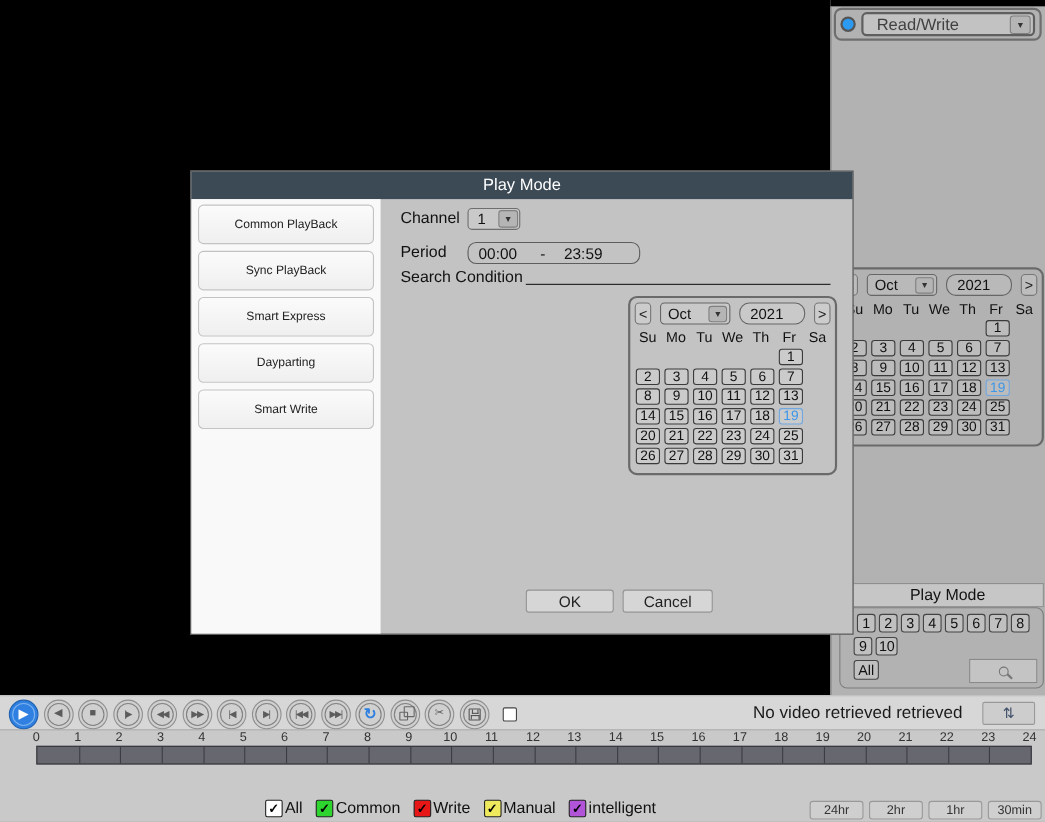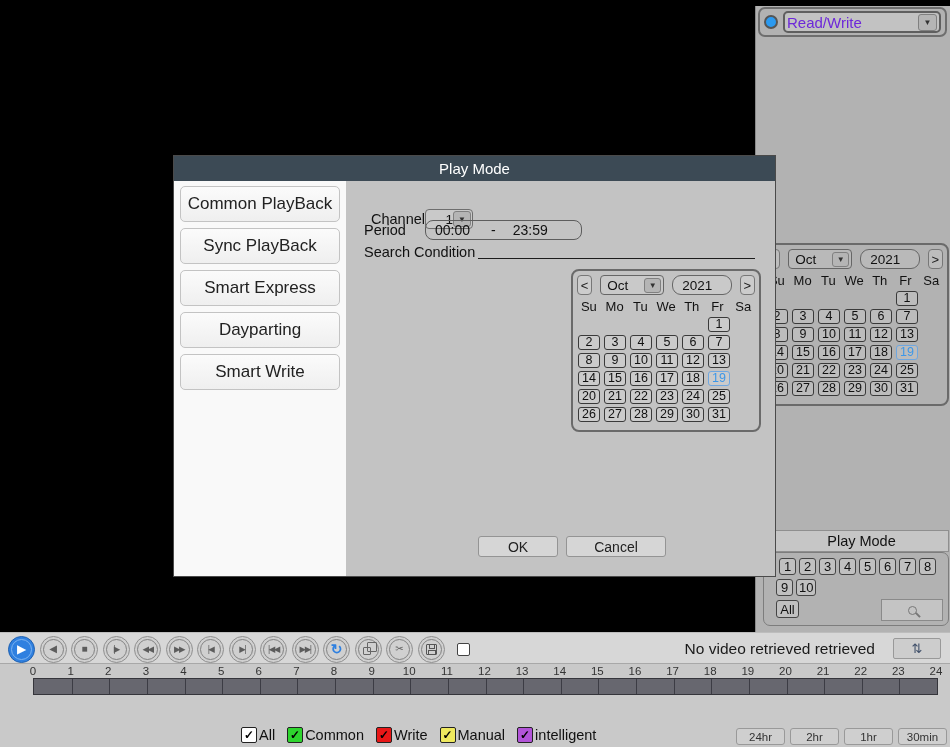--- a/index.html
+++ b/index.html
@@ -7,21 +7,21 @@
 
   
   #video-area { position:absolute; left:0; top:0; width:755px; height:632px; background:#000; }
   #top-strip  { position:absolute; left:755px; top:0; width:195px; height:6px; background:#000; }
   #right-panel{ position:absolute; left:755px; top:6px; width:195px; height:626px; background:#b2b2b2; border-left:1px solid #8a8a8a; }
 
   
   .rw-outer { position:absolute; left:2px; top:1px; width:189px; height:30px; border:2px solid #6e6e6e; border-radius:7px; display:flex; align-items:center; padding:0 4px; }
   .radio-dot { width:14px; height:14px; border-radius:50%; background:#2b9af0; border:2px solid #555; flex:none; }
   .rw-combo { flex:1; height:22px; margin-left:5px; border:2px solid #5f5f5f; border-radius:5px; display:flex; align-items:center; background:#c2c2c2; }
-  .rw-combo .combo-text { flex:1; padding-left:2px; font-size:15px; color:#6d28d9; }
+  .rw-combo .combo-text { flex:1; padding-left:12px; font-size:15px; color:#404040; }
   .combo-arrow-btn { width:19px; height:17px; margin-right:2px; border:1px solid #808080; border-radius:3px; background:#b5b5b5; display:flex; align-items:center; justify-content:center; font-size:8px; color:#333; flex:none; }
 
   
   .cal { border:2px solid #6a6a6a; border-radius:8px; }
   .cal-head { display:flex; gap:8px; padding:4px 4px 2px 4px; align-items:center; }
   .cal-nav { width:17px; height:20px; border:1px solid #777; border-radius:4px; background:rgba(255,255,255,.15); display:flex; align-items:center; justify-content:center; font-size:13px; color:#222; }
   .cal-month { width:72px; height:20px; border:1px solid #666; border-radius:4px; display:flex; align-items:center; background:rgba(255,255,255,.10); }
   .cal-month .combo-text { flex:1; padding-left:6px; font-size:13.5px; color:#111; }
   .cal-month .combo-arrow-btn { width:17px; height:15px; }
   .cal-year { width:66px; height:20px; border:1px solid #666; border-radius:9px; display:flex; align-items:center; padding-left:9px; font-size:13.5px; color:#111; background:rgba(255,255,255,.10); }
@@ -43,41 +43,41 @@
   .pm-btn { min-width:17px; height:17px; padding:0 2px; border:1px solid #444; border-radius:3px; background:rgba(255,255,255,.18); display:flex; align-items:center; justify-content:center; font-size:13px; color:#111; }
   #pm-all { position:absolute; left:12px; top:47px; min-width:23px; height:18px; }
   .pm-search { position:absolute; right:5px; bottom:4px; width:62px; height:22px; border:1px solid #8a8a8a; background:#c4c4c4; display:flex; align-items:center; justify-content:center; }
   .mag-icon { width:9px; height:9px; border:1.6px solid #777; border-radius:50%; position:relative; }
   .mag-icon::after { content:''; position:absolute; width:6px; height:1.8px; background:#777; right:-5px; bottom:-2px; transform:rotate(45deg); }
 
   
   #dialog { position:absolute; left:173px; top:155px; width:603px; height:422px; background:#c3c3c3; border:1px solid #4a4a4a; z-index:20; }
   .titlebar { height:25px; background:#3c4a55; color:#fff; display:flex; align-items:center; justify-content:center; font-size:15px; }
   #sidebar { position:absolute; left:0; top:25px; width:172px; bottom:0; background:#f9f9f9; padding-top:5px; }
-  .side-btn { width:160px; height:36px; margin:0 auto 6px auto; border:1px solid #c3c3c3; border-radius:5px; background:linear-gradient(#fbfbfb,#efefef); display:flex; align-items:center; justify-content:center; font-size:17px; color:#222; }
+  .side-btn { width:160px; height:36px; margin:0 auto 6px auto; border:1px solid #c3c3c3; border-radius:5px; background:linear-gradient(#fbfbfb,#efefef); display:flex; align-items:center; justify-content:center; font-size:11px; color:#222; }
   .side-btn.active { background:#2095ef; border-color:#2095ef; color:#fff; }
   #dlg-body { position:absolute; left:172px; top:25px; right:0; bottom:0; }
 
   .dlg-row { position:absolute; left:18px; display:flex; align-items:center; }
   .dlg-label { font-size:14.5px; color:#111; width:61px; }
-  #row-channel { top:28px;text-align:right; }
+  #row-channel { top:8px; }
   #row-period  { top:39px; }
   #row-search  { top:63px; right:20px; }
   .ch-combo { width:48px; height:20px; border:1px solid #6e6e6e; border-radius:4px; display:flex; align-items:center; background:rgba(255,255,255,.10); }
   .ch-combo .combo-text { flex:1; padding-left:8px; font-size:13.5px; color:#111; }
   .ch-combo .combo-arrow-btn { width:18px; height:16px; margin-right:1px; }
   .period-field { width:157px; height:20px; border:1px solid #5d5d5d; border-radius:8px; display:flex; align-items:center; padding-left:9px; font-size:14px; color:#111; }
   .period-field .sep { margin:0 17px 0 21px; }
   .sc-line { flex:1; height:14px; border-bottom:1.5px solid #1c1c1c; margin-left:3px; }
 
   #dialog-cal { position:absolute; left:225px; top:88px; width:190px; height:163px; }
 
   .dlg-btn { position:absolute; top:355px; height:21px; border:1px solid #949494; border-radius:3px; background:#d6d6d6; display:flex; align-items:center; justify-content:center; font-size:14px; color:#222; }
   #btn-ok { left:132px; width:80px; }
-  #btn-cancel { left:220px; width:100px; }
+  #btn-cancel { left:220px; width:82px; }
 
   
   #control-bar { position:absolute; left:0; top:632px; width:950px; height:32px; background:#d7d7d7; border-top:1px solid #bdbdbd; border-bottom:1px solid #a8a8a8; }
   #ctrl-buttons { position:absolute; left:8px; top:2px; display:flex; gap:4.5px; align-items:center; height:28px; }
   .ctrl { width:27px; height:27px; border-radius:50%; border:1px solid #8f8f8f; background:#d0d0d0; position:relative; display:flex; align-items:center; justify-content:center; flex:none; }
   .ctrl::before { content:''; position:absolute; inset:2px; border:1px solid #828282; border-radius:50%; }
   .cglyph { position:relative; z-index:1; font-size:10px; color:#5c5c5c; line-height:1; }
   .cglyph.multi { font-size:8.5px; letter-spacing:-1.5px; }
   .ctrl.play { background:#2f80e0; border-color:#2061b0; }
   .ctrl.play::before { border-color:#7db3ef; }

